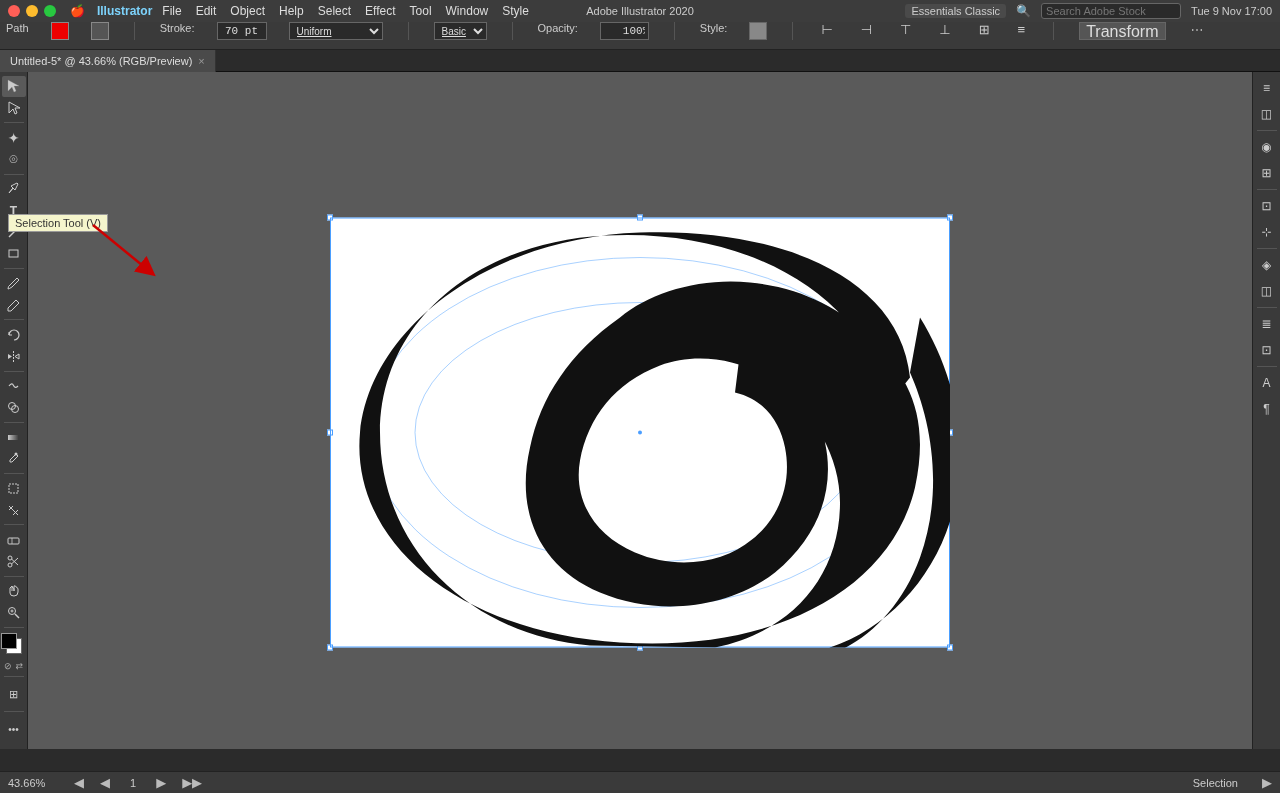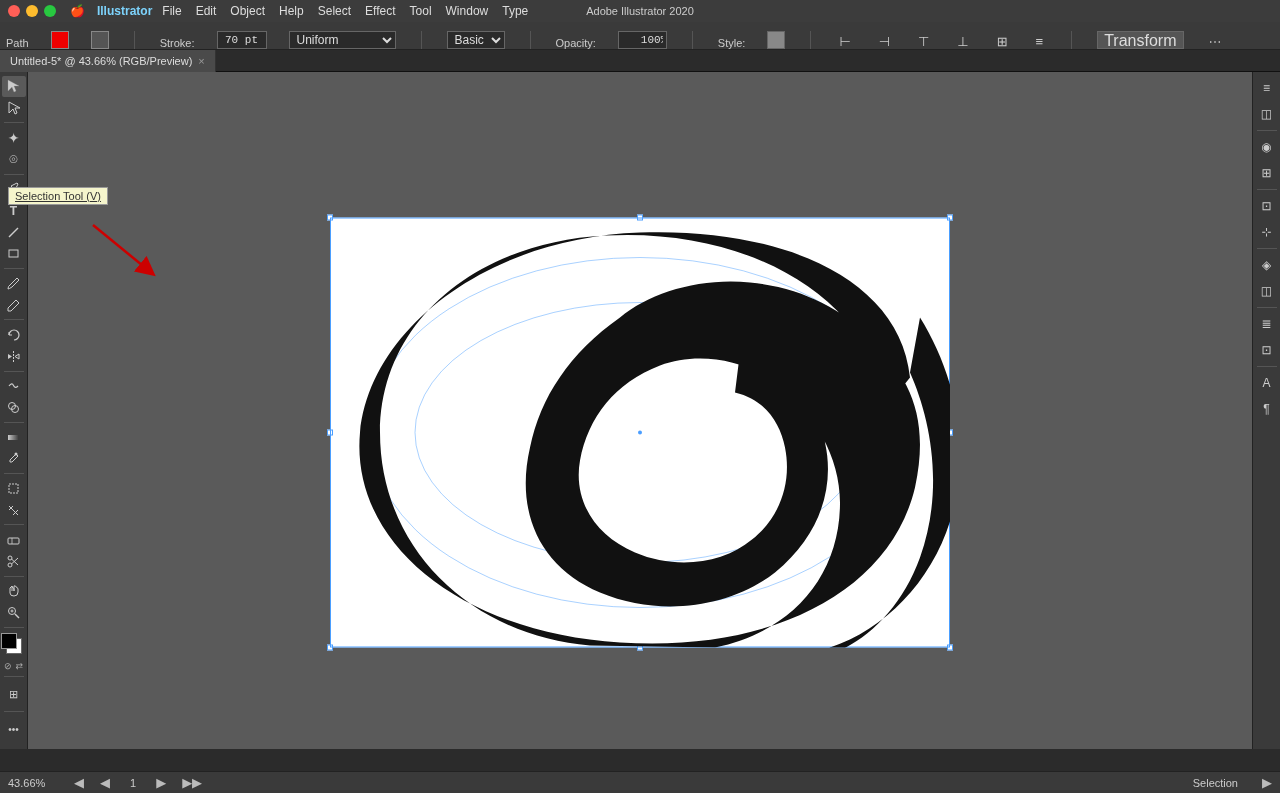--- a/index.html
+++ b/index.html
@@ -16,29 +16,29 @@
     .tl-close { background: #ff5f57; }
     .tl-min { background: #febc2e; }
     .tl-max { background: #28c840; }
     #titlebar-center { position: absolute; left: 50%; transform: translateX(-50%); color: #ccc; font-size: 11px; }
     #titlebar-right { display: flex; align-items: center; gap: 10px; font-size: 11px; color: #ccc; }
     .menu-item { color: #ddd; font-size: 12px; cursor: pointer; padding: 2px 4px; }
 
     
     #optionsbar {
       width: 100%; height: 28px; background: #3a3a3a;
-      display: flex; align-items: flex-end; padding: 0 6px; gap: 22px;
+      display: flex; align-items: flex-start; padding: 0 6px; gap: 22px;
       border-bottom: 1px solid #222;
     }
     .opt-label { color: #ccc; font-size: 11px; }
     .opt-swatch { width: 18px; height: 18px; background: #e00; border: 1px solid #888; }
     .opt-box { width: 18px; height: 18px; background: #555; border: 1px solid #888; }
     .opt-divider { width: 1px; height: 18px; background: #555; margin: 0 3px; }
     .opt-input { background: #2a2a2a; border: 1px solid #666; color: #ddd; height: 18px; width: 55px; font-size: 11px; text-align: center; padding: 0 3px; font-family: Liberation Mono, monospace; }
-    .opt-select { background: #2a2a2a; border: 1px solid #666; color: #ddd; height: 18px; font-size: 12px; padding: 0 3px; }
+    .opt-select { background: #2a2a2a; border: 1px solid #666; color: #ddd; height: 18px; font-size: 10px; padding: 0 3px; text-decoration: underline; }
     .opt-btn { background: #555; border: 1px solid #666; color: #ddd; height: 18px; font-size: 16px; padding: 0 6px; cursor: pointer; }
     .opt-icon-btn { background: none; border: none; color: #ccc; font-size: 13px; cursor: pointer; padding: 0 3px; }
 
     
     #tabbar {
       width: 100%; height: 22px; background: #2b2b2b;
       display: flex; align-items: center; border-bottom: 1px solid #111;
     }
     #tab {
       height: 22px; background: #4a4a4a; padding: 0 10px;
@@ -67,26 +67,25 @@
     .tool-btn.active { background: #5a5a5a; }
     .tool-separator { width: 20px; height: 1px; background: #555; margin: 3px 0; }
     #color-area { margin-top: auto; display: flex; flex-direction: column; align-items: center; gap: 2px; padding-bottom: 4px; }
     .color-swatch-stack { position: relative; width: 26px; height: 26px; }
     .color-swatch-bg { position: absolute; top: 5px; left: 5px; width: 16px; height: 16px; background: white; border: 1px solid #666; }
     .color-swatch-fg { position: absolute; top: 0; left: 0; width: 16px; height: 16px; background: black; border: 1px solid #999; }
     .small-icons-row { display: flex; gap: 4px; font-size: 9px; color: #aaa; }
 
     
     #tooltip {
-      position: absolute; top: 115px; left: 8px;
+      position: absolute; top: 142px; left: 8px;
       background: #f5f5cc; border: 1px solid #999;
       color: #333; font-size: 11px; padding: 2px 6px;
       white-space: nowrap; z-index: 100;
       pointer-events: none;
-      text-decoration: underline;
     }
     
     #red-arrow {
       position: absolute; top: 148px; left: 88px;
       width: 70px; height: 60px;
       pointer-events: none; z-index: 101;
     }
 
     
     #canvas-area {
@@ -153,23 +152,29 @@
     <span style="margin-left:6px; font-size:12px; color:#7dd3fc; font-weight:600;">Illustrator</span>
 
     <span class="menu-item">File</span>
     <span class="menu-item">Edit</span>
     <span class="menu-item">Object</span>
     <span class="menu-item">Help</span>
     <span class="menu-item">Select</span>
     <span class="menu-item">Effect</span>
     <span class="menu-item">Tool</span>
     <span class="menu-item">Window</span>
-    <span class="menu-item">Type</span>
+    <span class="menu-item">Style</span>
   </div>
   <div id="titlebar-center">Adobe Illustrator 2020</div>
+  <div id="titlebar-right">
+    <span style="background:#4a4a4a; padding: 1px 6px; border-radius:3px; cursor:pointer;">Essentials Classic</span>
+    <span style="font-size:12px;">🔍</span>
+    <input type="text" style="background: rgb(42, 42, 42); border: 1px solid rgb(102, 102, 102); color: rgb(204, 204, 204); height: 16px; width: 140px; font-size: 11px; padding: 0px 4px; border-radius: 3px;" placeholder="Search Adobe Stock">
+    <span style="font-size:11px;">Tue 9 Nov  17:00</span>
+  </div>
 </div>
 
 <div id="optionsbar">
   <span class="opt-label">Path</span>
   <div class="opt-swatch"></div>
   <div class="opt-box"></div>
   <div class="opt-divider"></div>
   <span class="opt-label">Stroke:</span>
   <input type="text" class="opt-input" style="width: 50px;" value="70 pt">
   <select class="opt-select">

